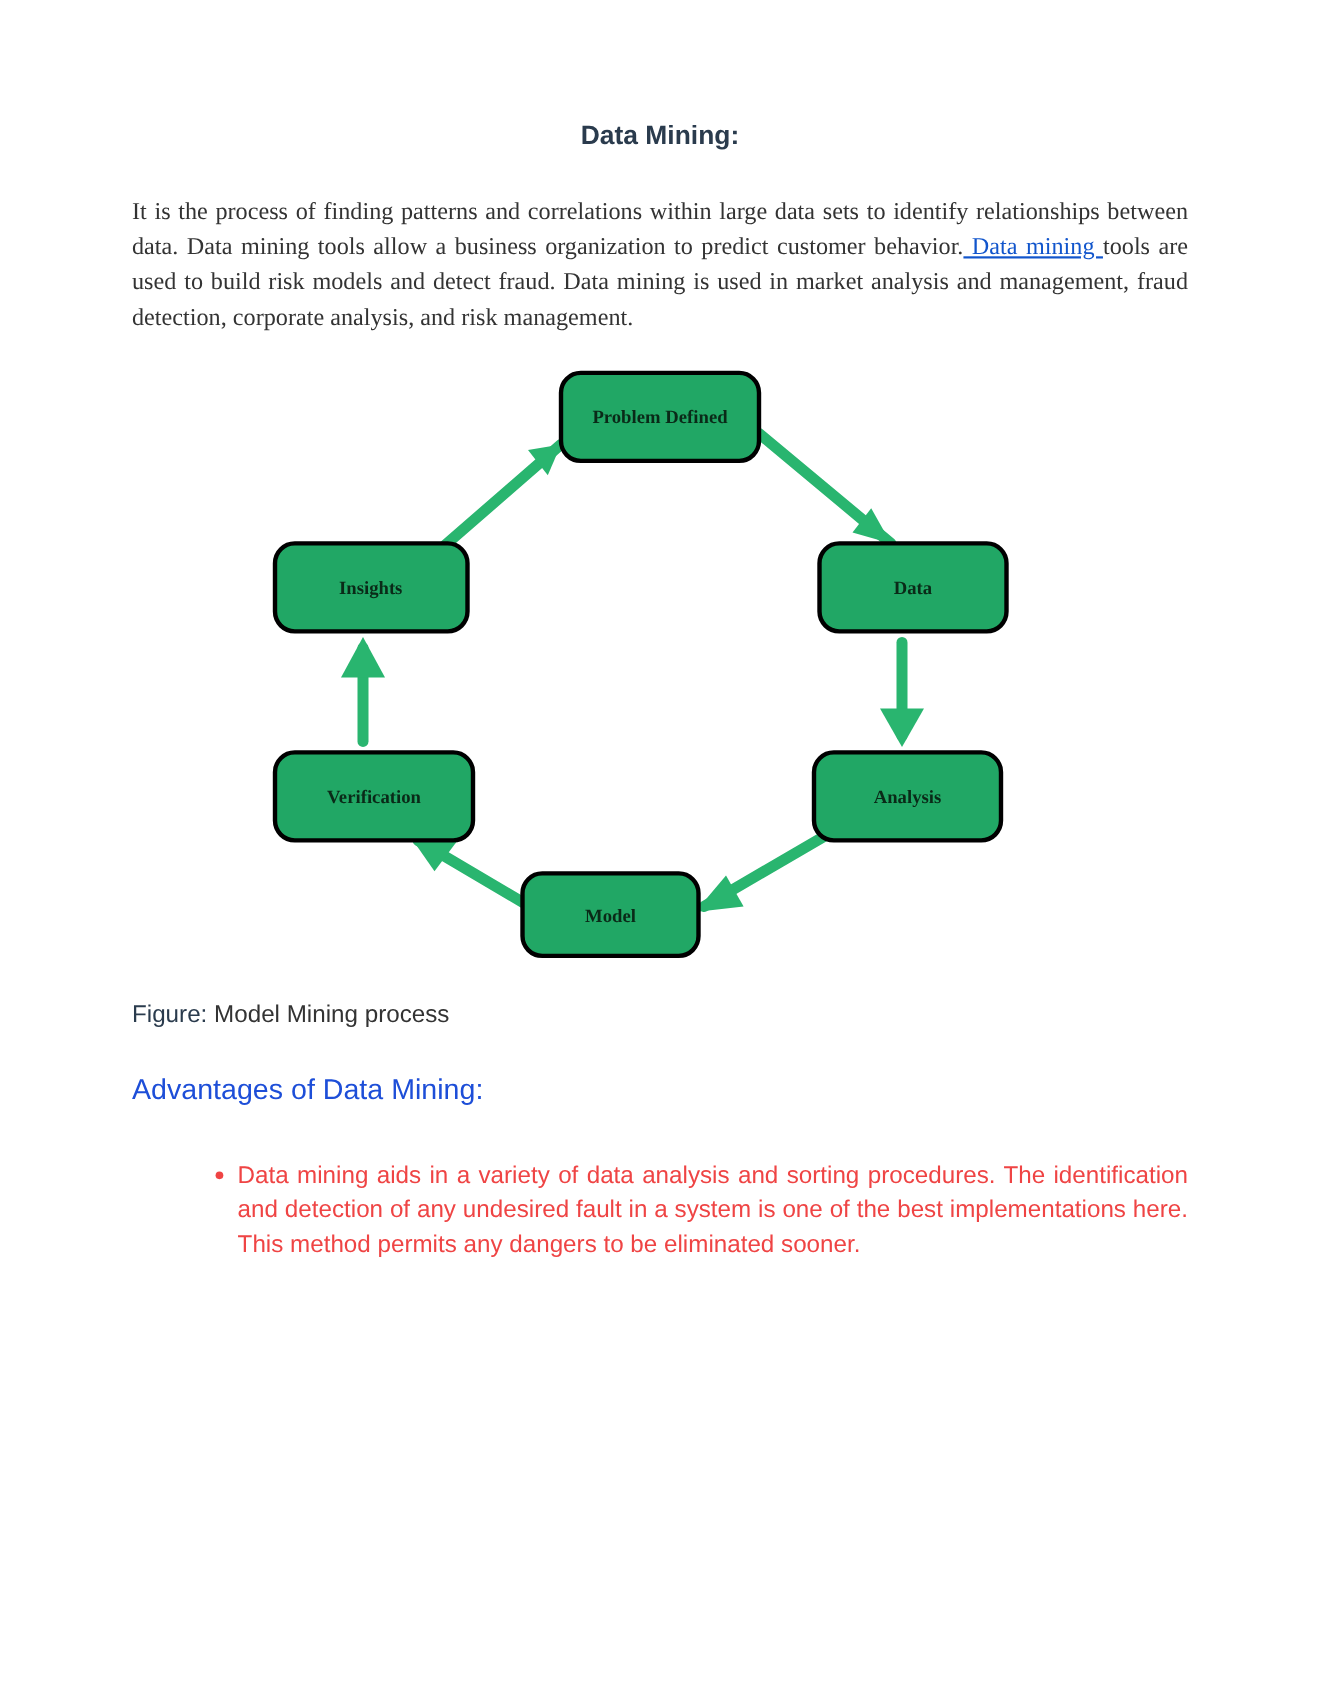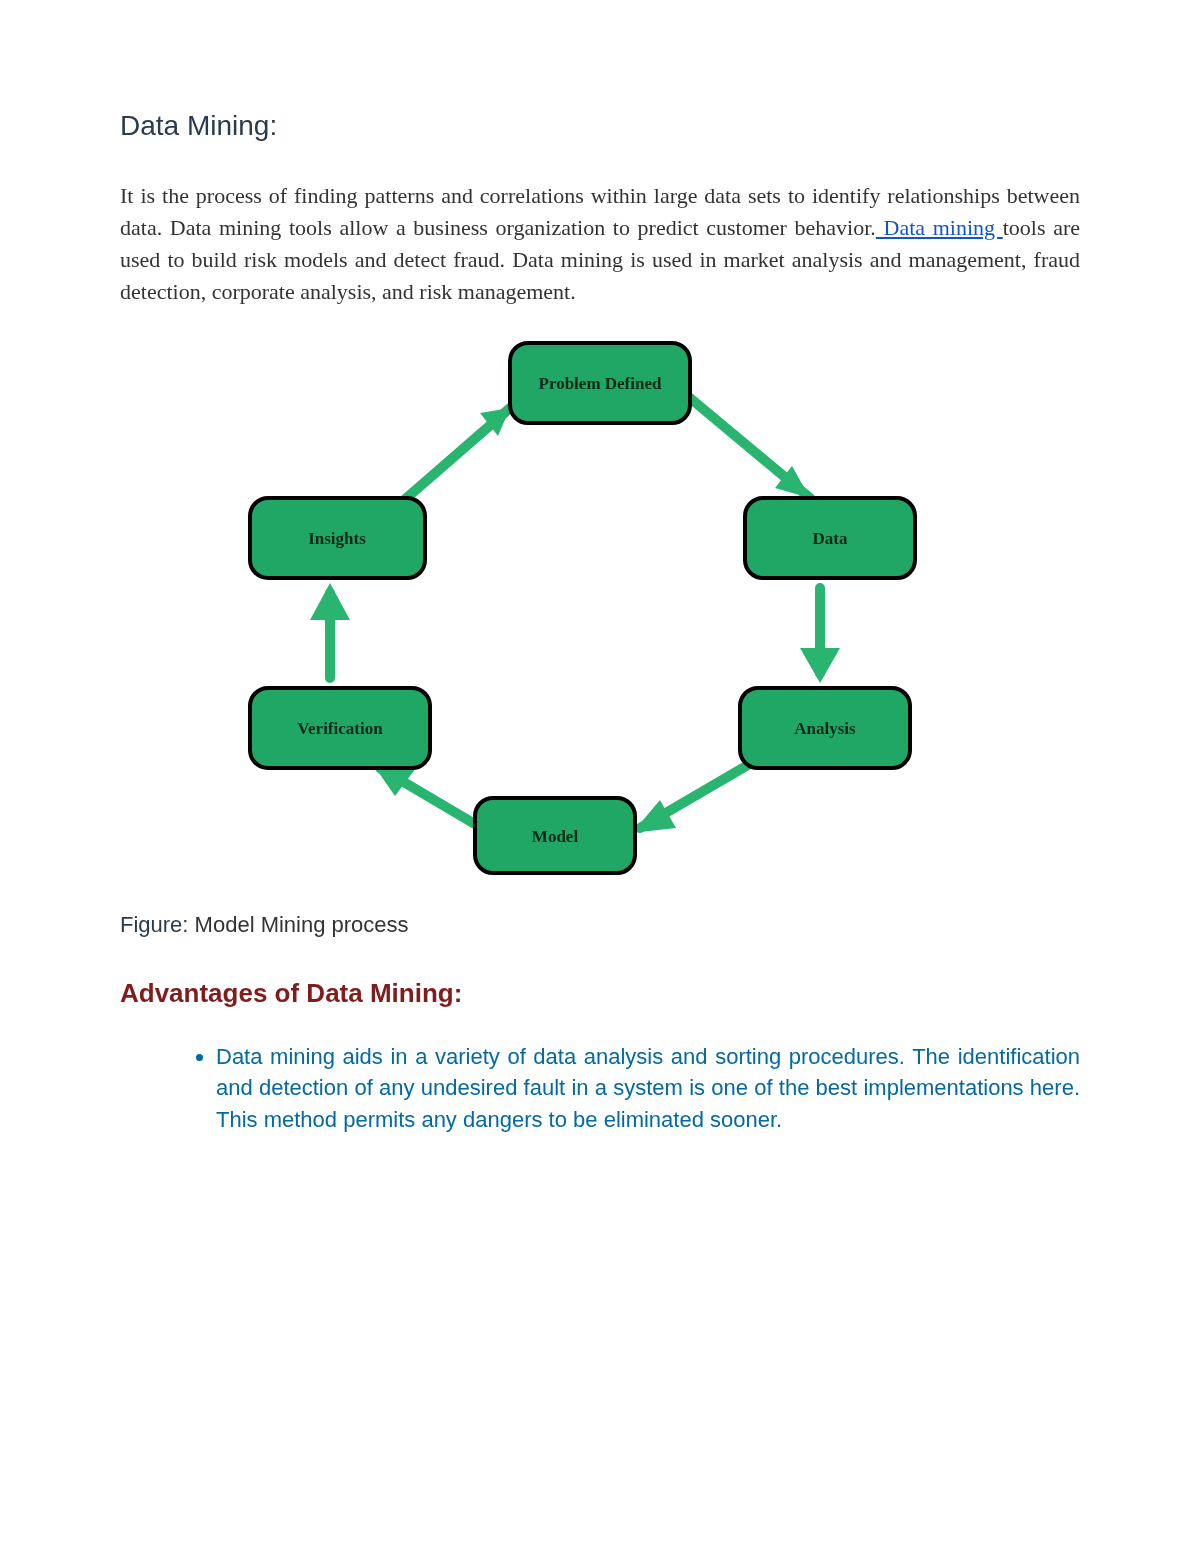--- a/index.html
+++ b/index.html
@@ -8,23 +8,24 @@
     background: #ffffff;
     font-family: Verdana, Geneva, sans-serif;
     width: 1200px;
   }
   .page {
     padding: 110px 120px 80px 120px;
     color: #333;
   }
   h2.section-title {
     color: #2a3b4d;
-    font-size: 28px;
-    font-weight: normal;
+    font-size: 24px;
+    font-weight: bold;
     margin: 0 0 38px 0;
+    text-align: center;
   }
   p.body-text {
     color: #333;
     font-size: 22px;
     line-height: 1.45;
     text-align: justify;
     margin: 0 0 20px 0;
     font-family: Liberation Serif, serif;
   }
   a.inline-link {
@@ -35,33 +36,33 @@
     width: 760px;
     margin: 10px 0 10px 60px;
   }
   .figure-caption {
     font-size: 22px;
     color: #333;
     margin: 20px 0 40px 0;
   }
   .figure-caption b { color: #2a3b4d; font-weight: normal; margin-top: 24px; }
   h2.subheading {
-    color: #7f1d1d;
+    color: #1d4ed8;
     font-size: 26px;
-    font-weight: bold;
-    margin: 0 0 32px 0;
+    font-weight: normal;
+    margin: 0 0 46px 0;
   }
   ul.bullets {
     margin: 0 0 0 60px;
     padding: 0 0 0 36px;
   }
   ul.bullets li {
     font-size: 22px;
     line-height: 1.45;
-    color: #0369a1;
+    color: #ef4444;
     text-align: justify;
     list-style-type: disc;
   }
   
   .node-rect {
     fill: #21a765;
     stroke: #000000;
     stroke-width: 4;
     rx: 18;
     ry: 18;

